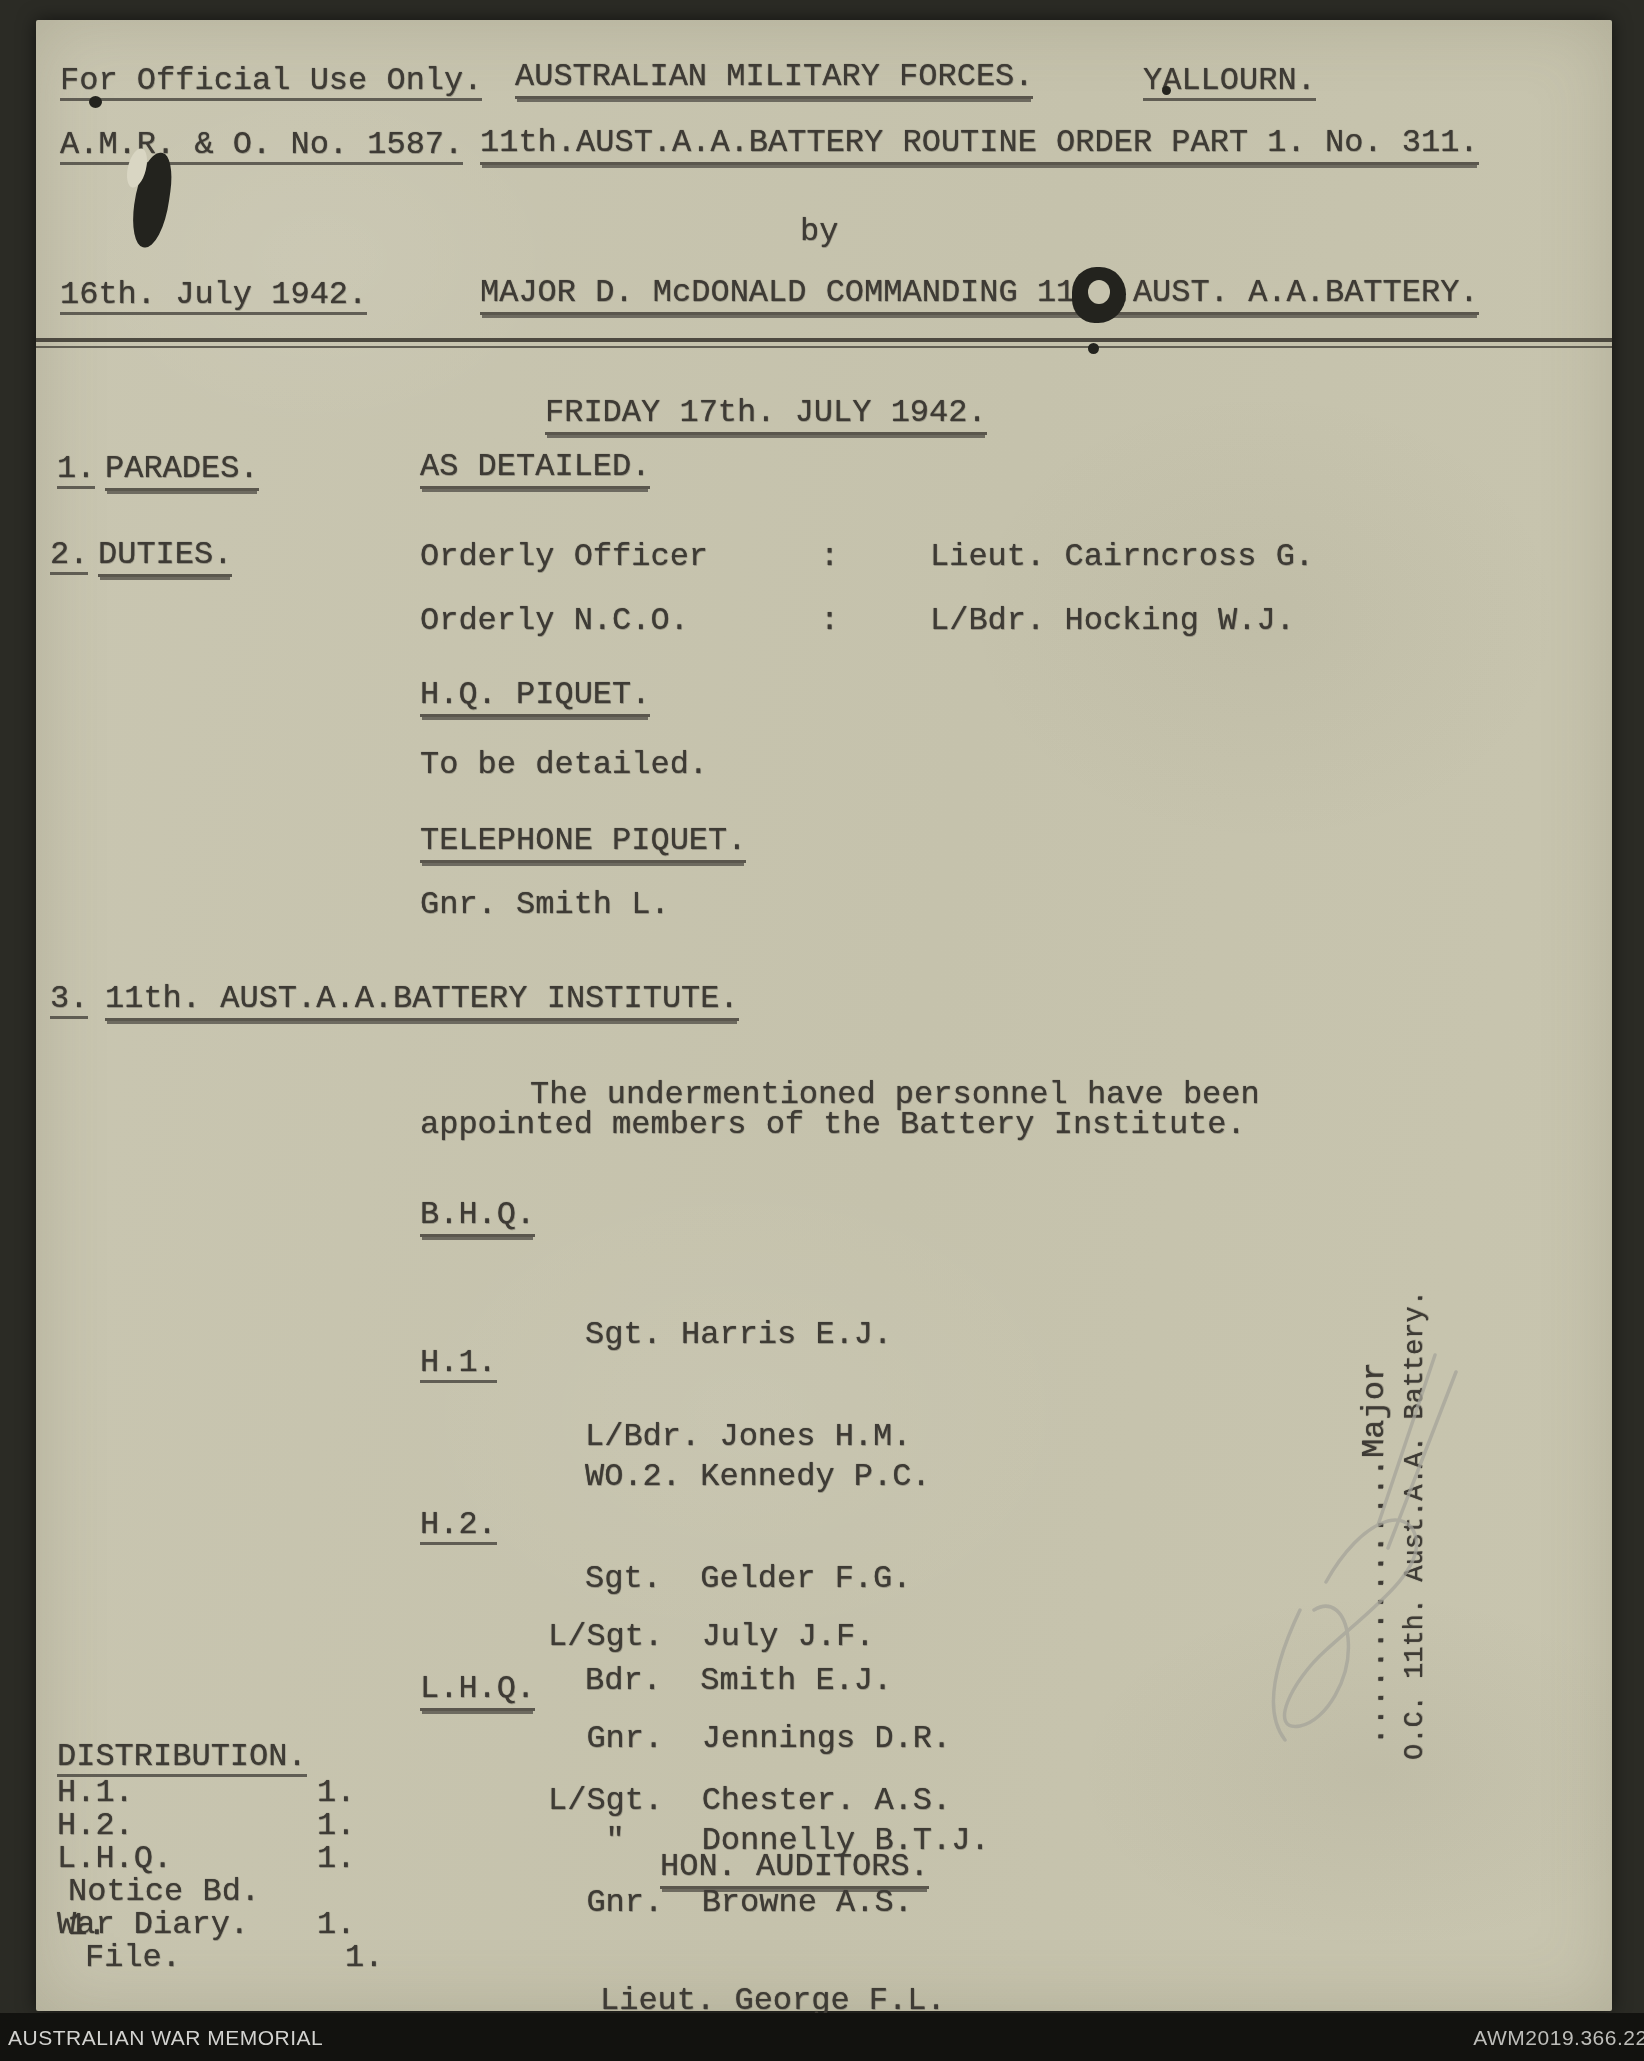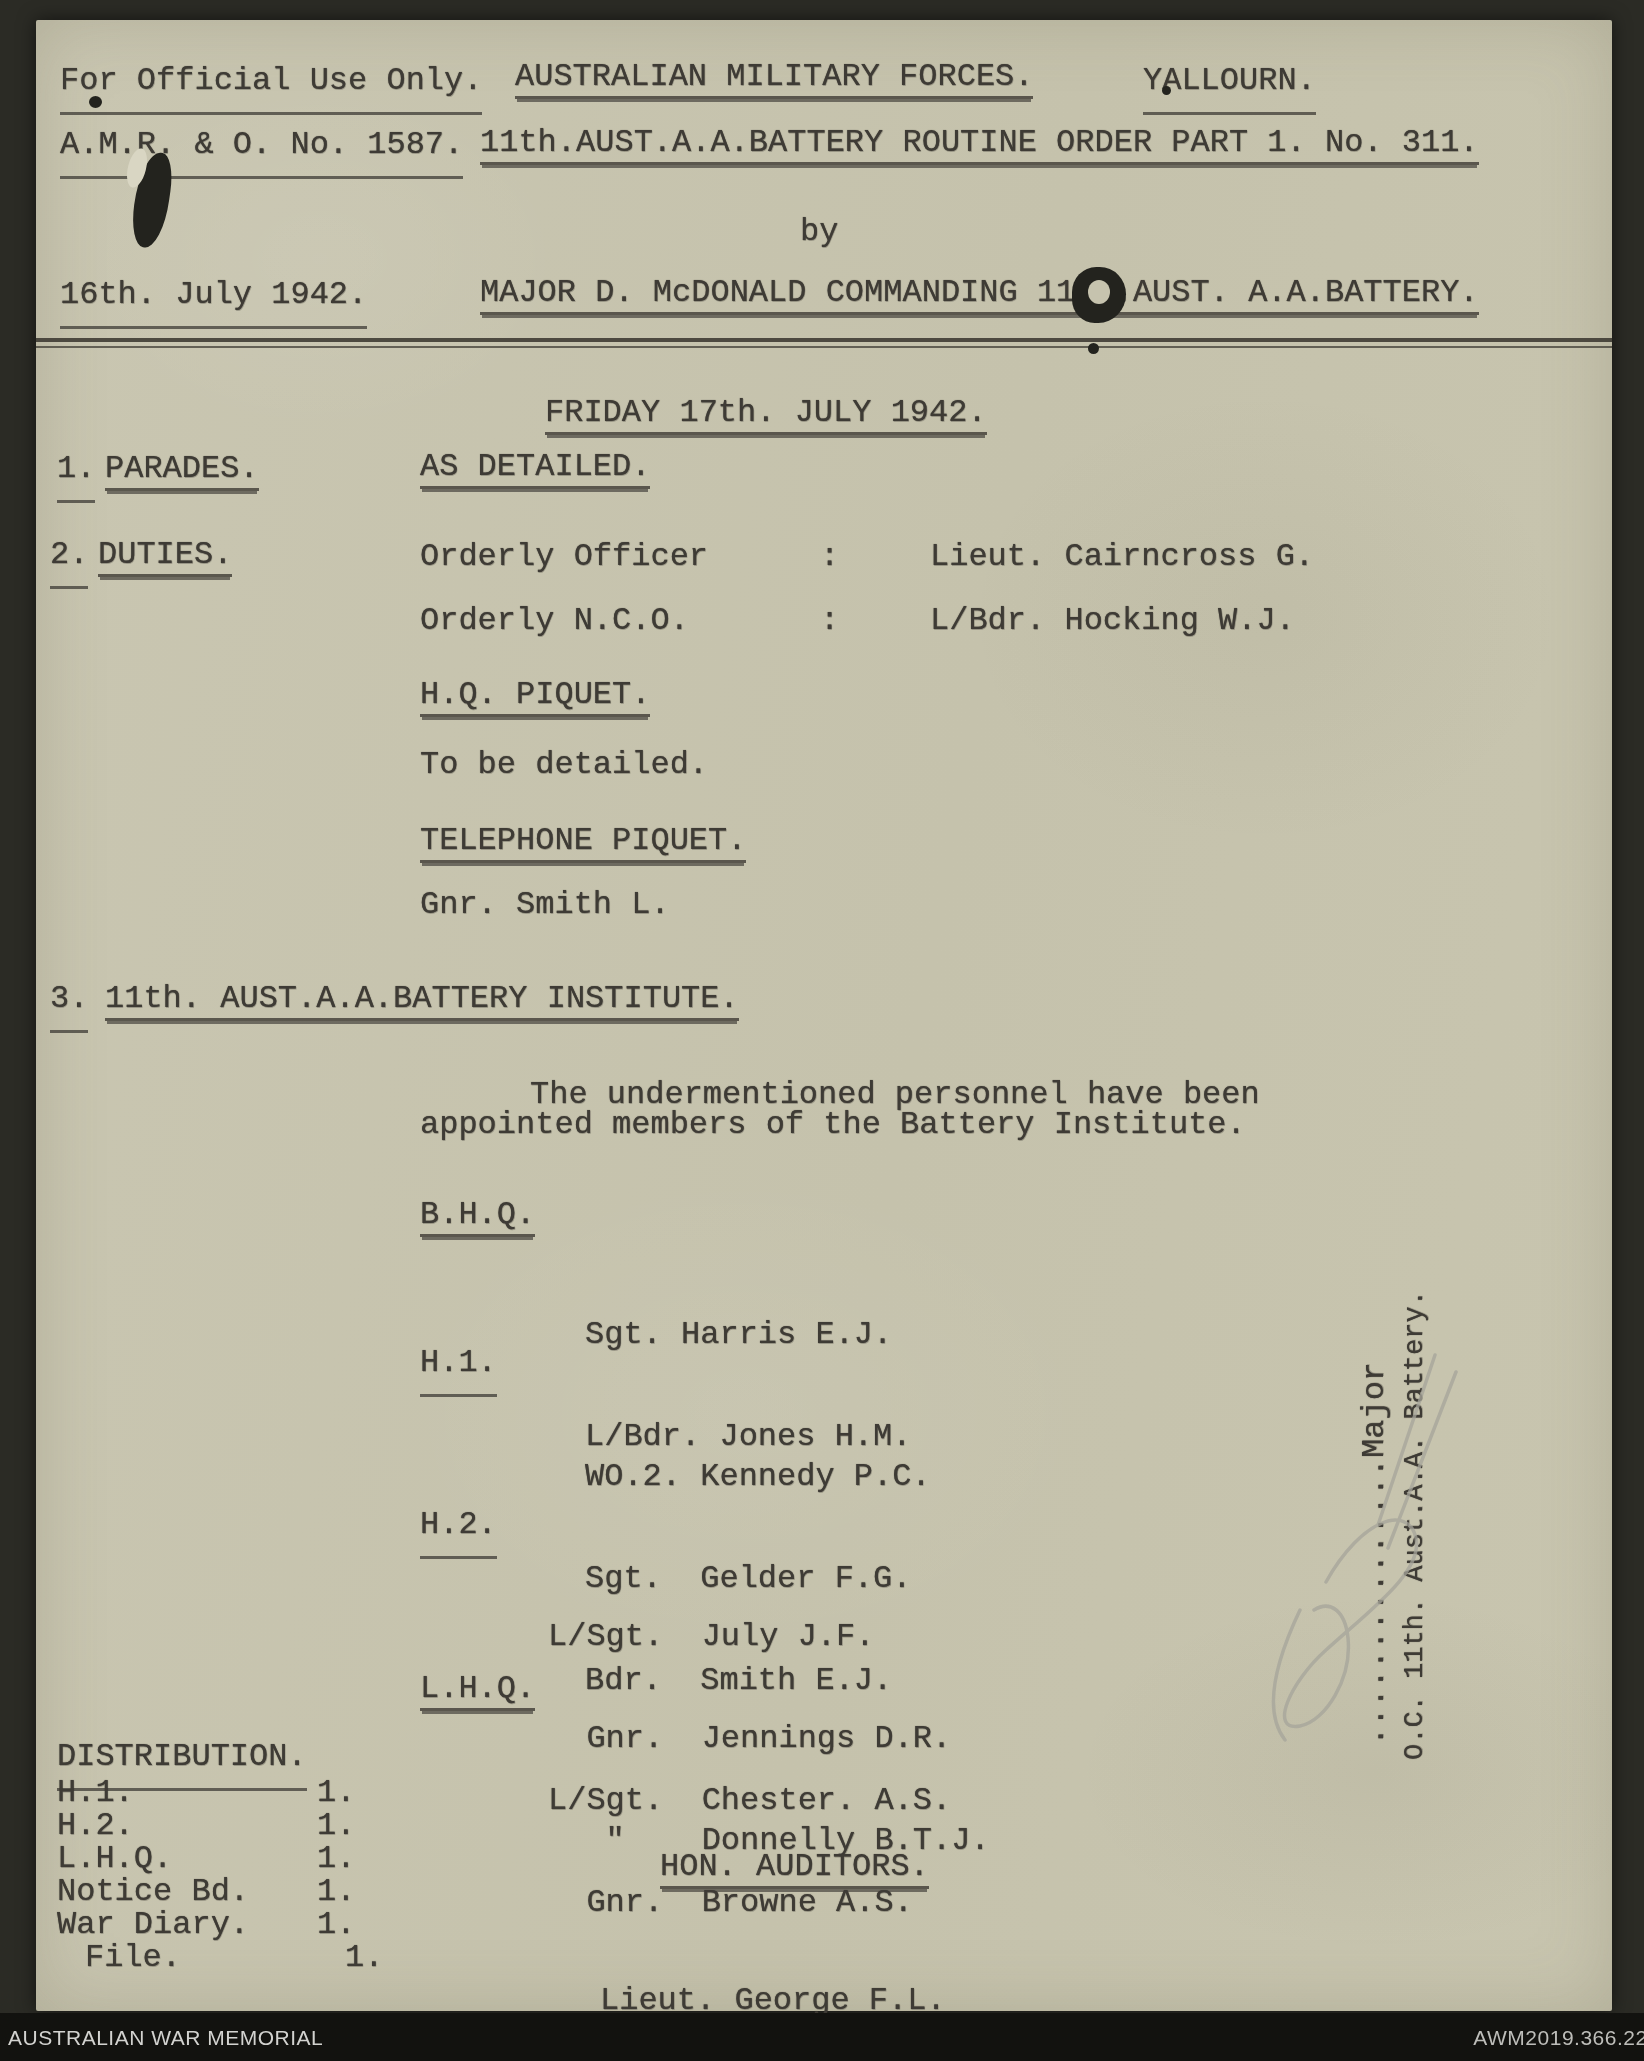--- a/index.html
+++ b/index.html
@@ -17,21 +17,21 @@
       radial-gradient(ellipse 500px 300px at 85% 88%, rgba(80,75,60,.06), transparent 60%),
       linear-gradient(100deg,#c9c6b1,#c5c2ac 55%,#c8c5af);
     box-shadow:0 0 18px rgba(0,0,0,.55), inset 0 0 70px rgba(95,90,70,.22);
     border-radius:2px;
   }
   .t{
     position:absolute;white-space:pre;
     font-size:32px;line-height:34px;color:#3e3b35;
     text-shadow:0 0 1px rgba(50,47,42,.75), .6px .6px 0 rgba(50,47,42,.25);
   }
-  .u{border-bottom:3px solid rgba(62,59,53,.75);padding-bottom:14px;}
+  .u{border-bottom:3px solid rgba(62,59,53,.75);padding-bottom:0;}
   .uu{border-bottom:3px solid rgba(62,59,53,.8);box-shadow:0 5px 0 -2px rgba(62,59,53,.65);padding-bottom:2px;}
   .block span{display:block;}
   .vert{transform-origin:0 0;transform:rotate(-90deg);}
   .rule{position:absolute;left:0;width:1576px;}
   .rule .l1{height:4px;background:rgba(55,52,45,.85);}
   .rule .l2{height:2px;margin-top:4px;background:rgba(55,52,45,.7);}
   .mark{position:absolute;background:#23231e;}
   .footer-label{
     position:absolute;font-family:"Liberation Sans","DejaVu Sans",sans-serif;
     font-size:21px;letter-spacing:.5px;
@@ -122,21 +122,21 @@
     <span>1.</span>
   </div>
   <div class="t dist-row" style="left:21px;top:1789px;">
     <span class="lab">H.2.</span>
     <span>1.</span>
   </div>
   <div class="t dist-row" style="left:21px;top:1822px;">
     <span class="lab">L.H.Q.</span>
     <span>1.</span>
   </div>
-  <div class="t dist-row" style="left:21px;top:1855px;">
+  <div class="t dist-row" style="left:32px;top:1855px;flex-direction:column;">
     <span class="lab">Notice Bd.</span>
     <span>1.</span>
   </div>
   <div class="t dist-row" style="left:21px;top:1888px;">
     <span class="lab">War Diary.</span>
     <span>1.</span>
   </div>
   <div class="t dist-row" style="left:21px;top:1921px;margin-left:28px;">
     <span class="lab">File.</span>
     <span>1.</span>

